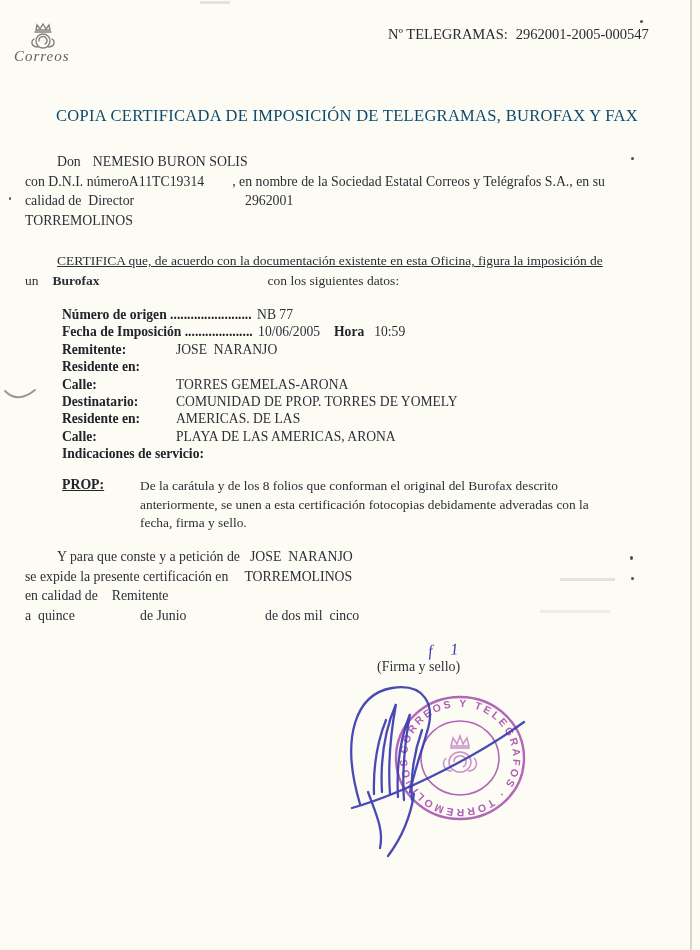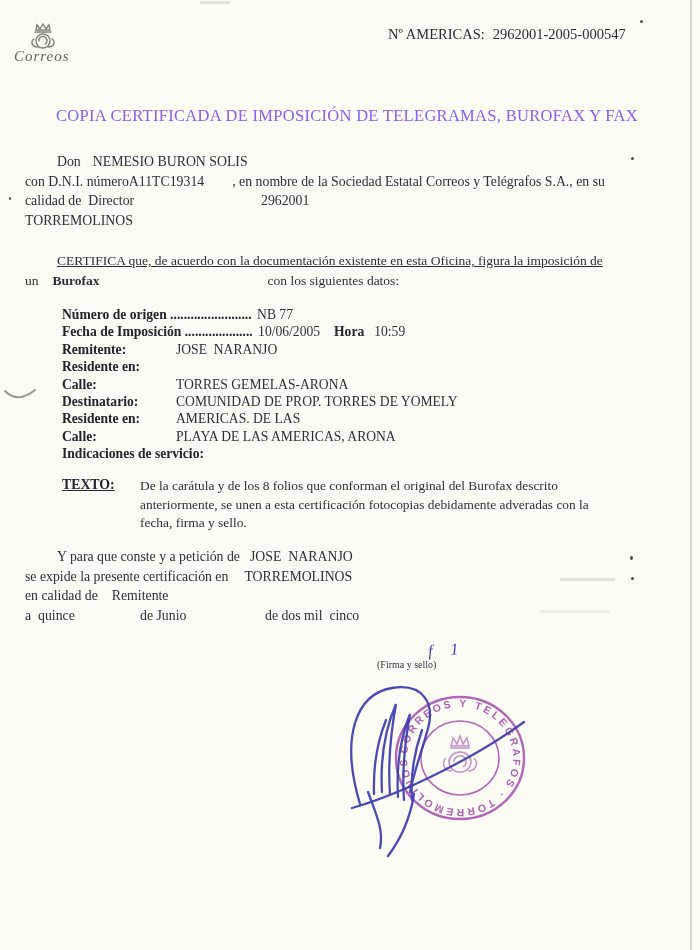--- a/index.html
+++ b/index.html
@@ -13,29 +13,29 @@
   }
   .page{position:absolute;left:0;top:0;width:700px;height:950px;}
   [data-bind]{white-space:pre-wrap;}
   .abs{position:absolute;}
   
   .logo-wrap{left:12px;top:20px;width:90px;color:#6e6e66;}
   .logo-text{position:absolute;left:2px;top:28px;font-style:italic;font-size:15px;letter-spacing:1px;color:#62625a;}
   .solicitud{left:388px;top:26px;font-size:14.5px;color:#2a2a34;}
   .solicitud .num{margin-left:8px;}
   
-  .doc-title{left:56px;top:106px;width:620px;font-size:16.5px;letter-spacing:.3px;color:#8b5cf6;white-space:nowrap;}
+  .doc-title{left:56px;top:106px;width:620px;font-size:16.5px;letter-spacing:.3px;color:#0c4a6e;white-space:nowrap;}
   
   .intro{left:25px;top:152px;width:650px;font-size:13.8px;line-height:19.5px;}
   .indent{padding-left:32px;}
   .gapL{margin-left:12px;}
   .gap28{margin-left:28px;}
   .line3{display:flex;}
   .line3 .c1{flex:0 0 220px;}
-  .line3 .code{margin-left:16px;}
+  .line3 .code{}
   
   .certify{left:25px;top:251px;width:660px;font-size:13.5px;line-height:19.5px;}
   .certify .l1{padding-left:32px;white-space:nowrap;text-decoration:underline;}
   .certify .l2 .doctype{font-weight:700;margin-left:14px;}
   .certify .l2 .rest{margin-left:168px;}
   
   .fields{left:62px;top:306px;width:600px;font-size:13.6px;}
   .frow{display:flex;line-height:17.4px;}
   .frow .lab{font-weight:700;color:#23232c;flex:0 0 auto;min-width:112px;}
   .frow .val{margin-left:2px;}
@@ -46,21 +46,21 @@
   .texto-body{left:140px;top:477px;width:486px;font-size:13.4px;line-height:18.6px;}
   
   .closing{left:25px;top:547px;width:640px;font-size:13.8px;line-height:19.5px;}
   .closing .row{display:flex;}
   .closing .d1{flex:0 0 115px;padding-left:0;}
   .closing .d2{flex:0 0 125px;}
   .gap10{margin-left:10px;}
   .gap14{margin-left:14px;}
   .gap16{margin-left:16px;}
   
-  .firma-label{left:377px;top:659px;font-size:10px;color:#33333b;}
+  .firma-label{left:377px;top:659px;font-size:14px;color:#33333b;}
   .hand-mark{left:428px;top:641px;font-size:16px;font-style:italic;color:#3b3bb2;letter-spacing:7px;transform:rotate(-4deg);}
   .stamp{left:388px;top:690px;}
   .sig{left:330px;top:642px;}
   
   .scan-edge{left:690px;top:0;width:2px;height:950px;background:#d9d6cd;}
   .speck{position:absolute;background:#4a4a52;border-radius:50%;}
   .smudge{position:absolute;background:#e4e2da;}
   .checkmark{left:3px;top:384px;}
 </style>
 </head>
@@ -76,21 +76,21 @@
         <circle cx="31" cy="21" r="7"></circle>
         <path d="M27 21 a4 4 0 1 1 6 3"></path>
         <path d="M22 19 C18 22 20 27 26 27"></path>
         <path d="M40 19 C44 22 42 27 36 27"></path>
       </g>
     </svg>
     <span class="logo-text" data-bind="page.logo_text">Correos</span>
   </div>
 
   <div class="abs solicitud">
-    <span data-bind="page.request_label">Nº AMERICAS:</span><span class="num" data-bind="page.request_number">2962001-2005-000547</span>
+    <span data-bind="page.request_label">Nº TELEGRAMAS:</span><span class="num" data-bind="page.request_number">2962001-2005-000547</span>
   </div>
 
   <div class="abs doc-title" data-bind="page.title">COPIA CERTIFICADA DE IMPOSICIÓN DE TELEGRAMAS, BUROFAX Y FAX</div>
 
   <div class="abs intro">
     <div class="indent">
       <span data-bind="intro.don">Don</span><span class="gapL" data-bind="intro.name">NEMESIO BURON SOLIS</span>
     </div>
     <div>
       <span data-bind="intro.line2_left">con D.N.I. número</span><span data-bind="intro.dni">A11TC19314</span><span class="gap28" data-bind="intro.line2_right">, en nombre de la Sociedad Estatal Correos y Telégrafos S.A., en su</span>
@@ -142,21 +142,21 @@
     <div class="frow">
       <span class="lab" data-bind="fields.rows.7.label">Calle:</span>
         <span class="val" data-bind="fields.rows.7.value">PLAYA DE LAS AMERICAS, ARONA</span>
     </div>
     <div class="frow">
       <span class="lab" data-bind="fields.rows.8.label">Indicaciones de servicio:</span>
         <span class="val" data-bind="fields.rows.8.value"></span>
     </div>
   </div>
 
-  <div class="abs texto-label" data-bind="texto.label">TEXTO:</div>
+  <div class="abs texto-label" data-bind="texto.label">PROP:</div>
   <div class="abs texto-body">
     <div data-bind="texto.lines.0">De la carátula y de los 8 folios que conforman el original del Burofax descrito</div>
     <div data-bind="texto.lines.1">anteriormente, se unen a esta certificación fotocopias debidamente adveradas con la</div>
     <div data-bind="texto.lines.2">fecha, firma y sello.</div>
   </div>
 
   <div class="abs closing">
     <div class="indent">
       <span data-bind="closing.line1_prefix">Y para que conste y a petición de</span><span class="gap10" data-bind="closing.petitioner">JOSE  NARANJO</span>
     </div>

